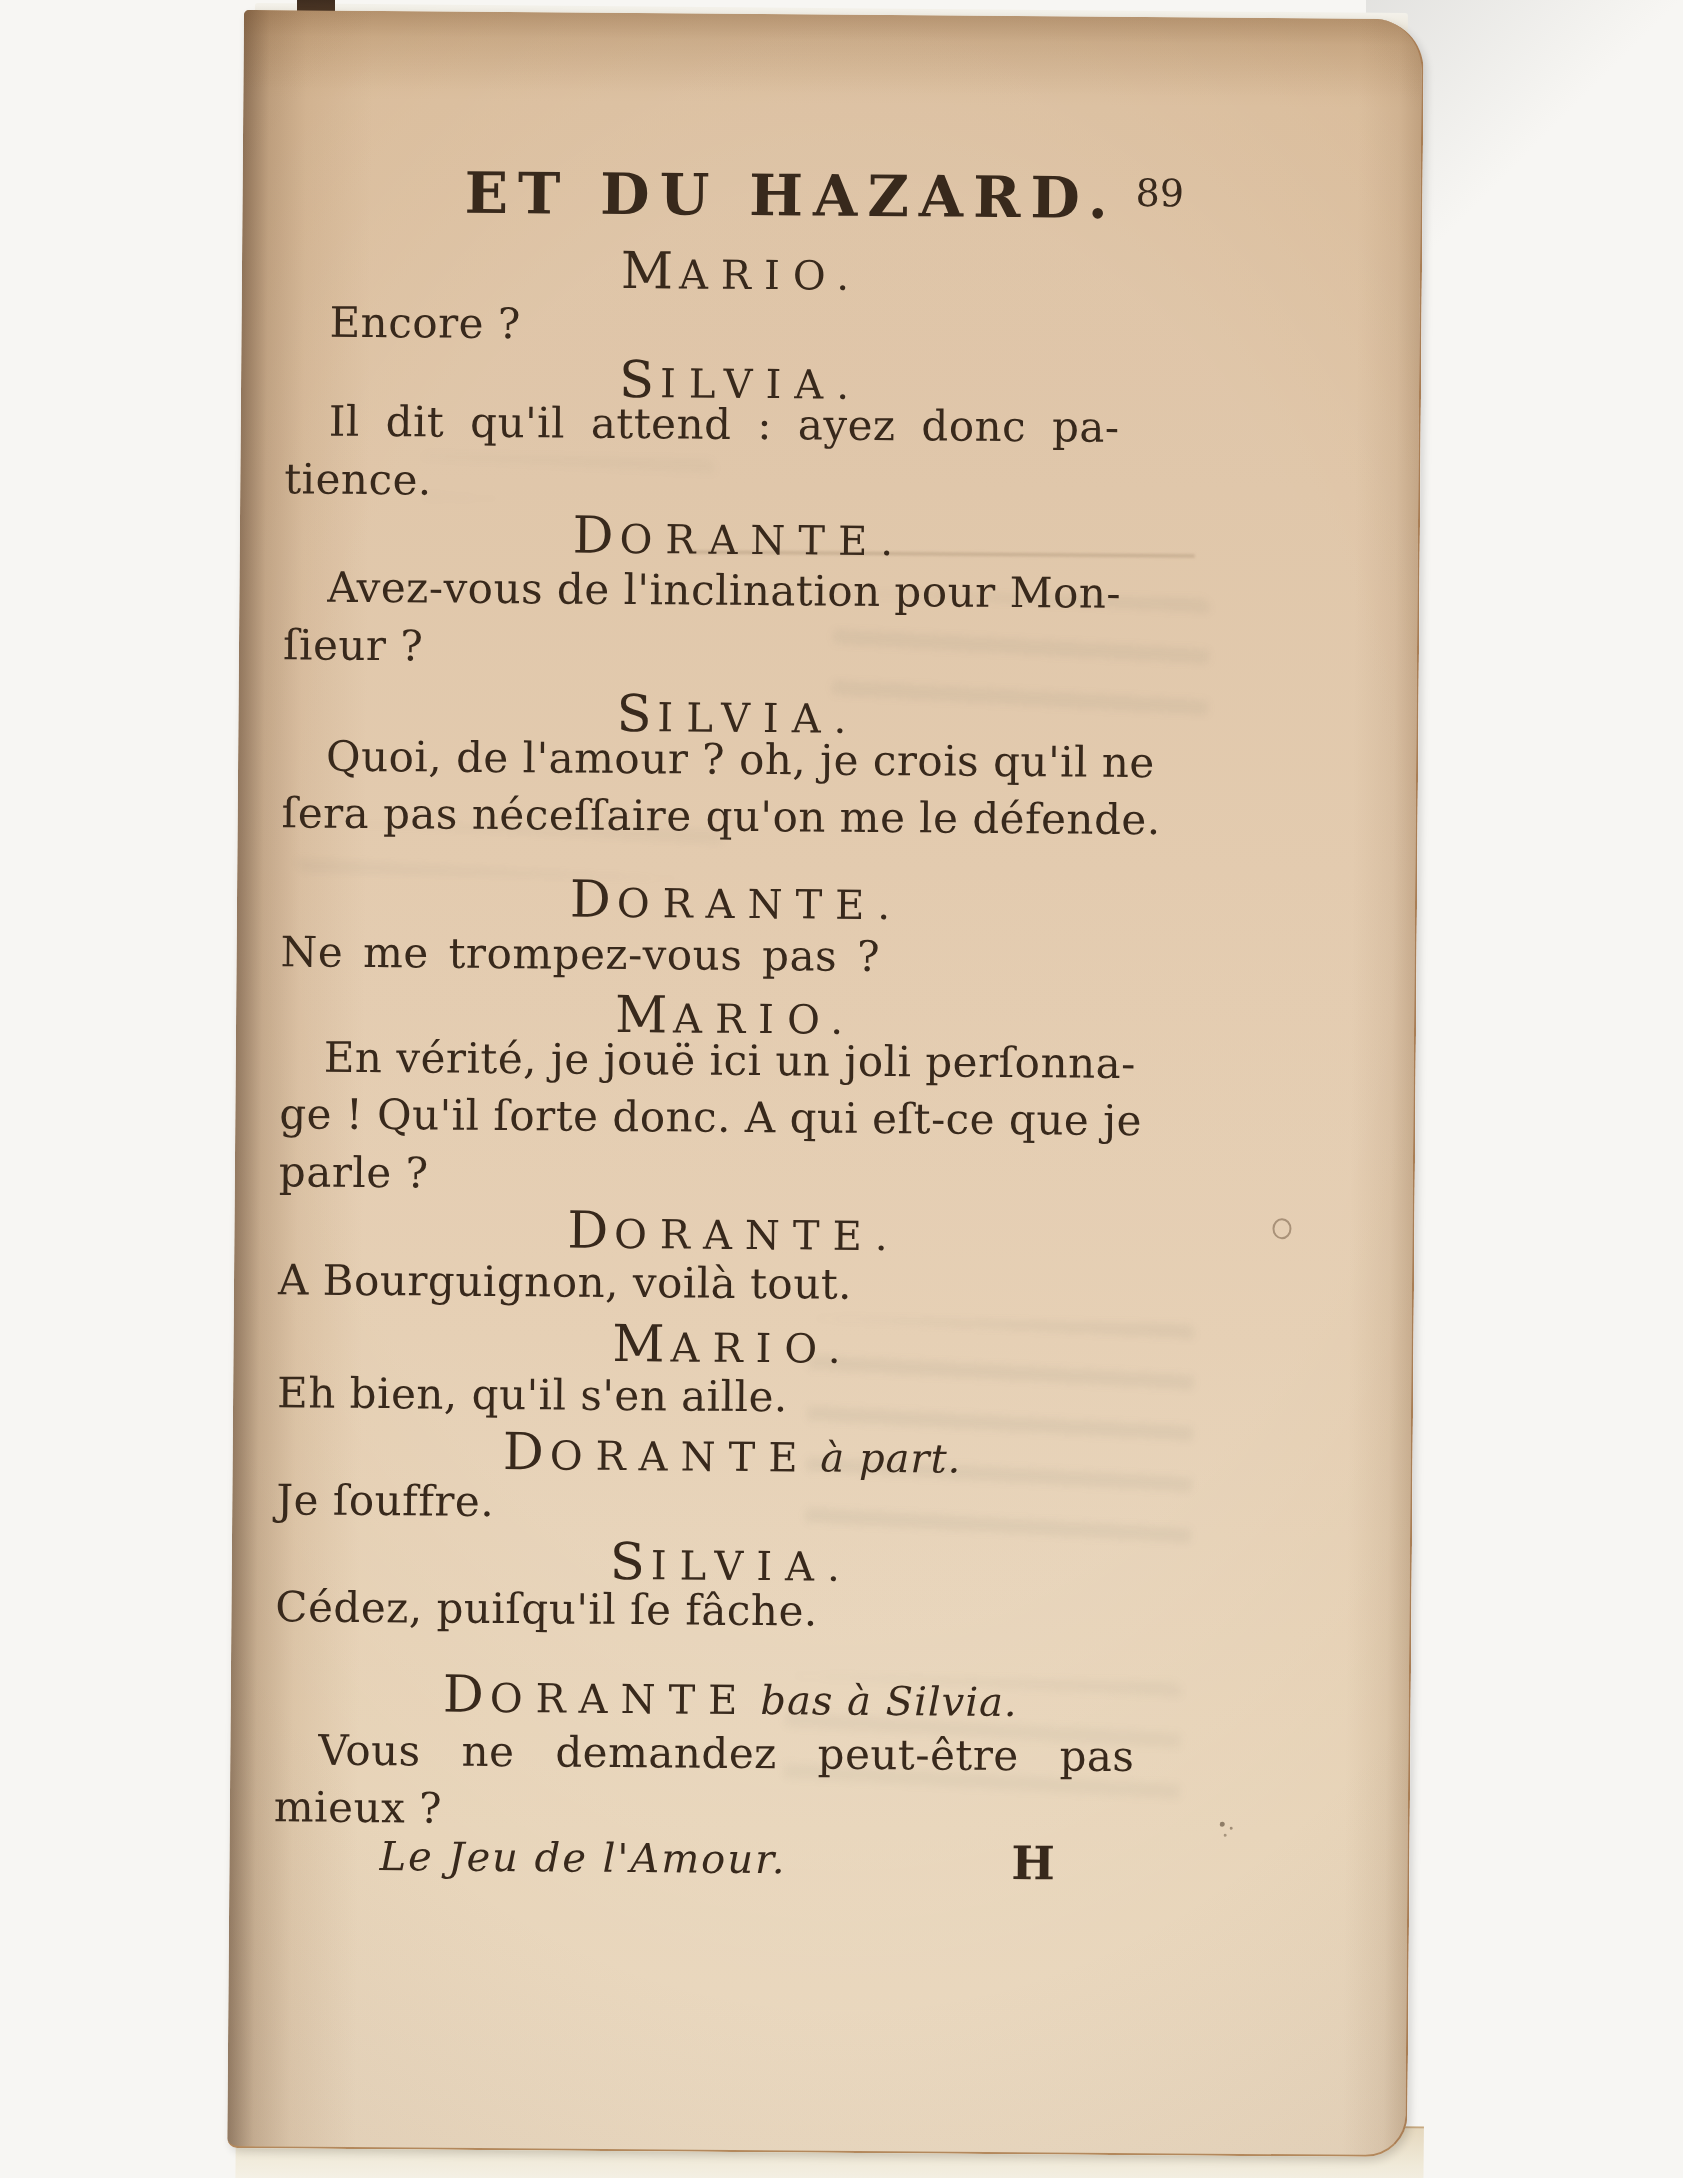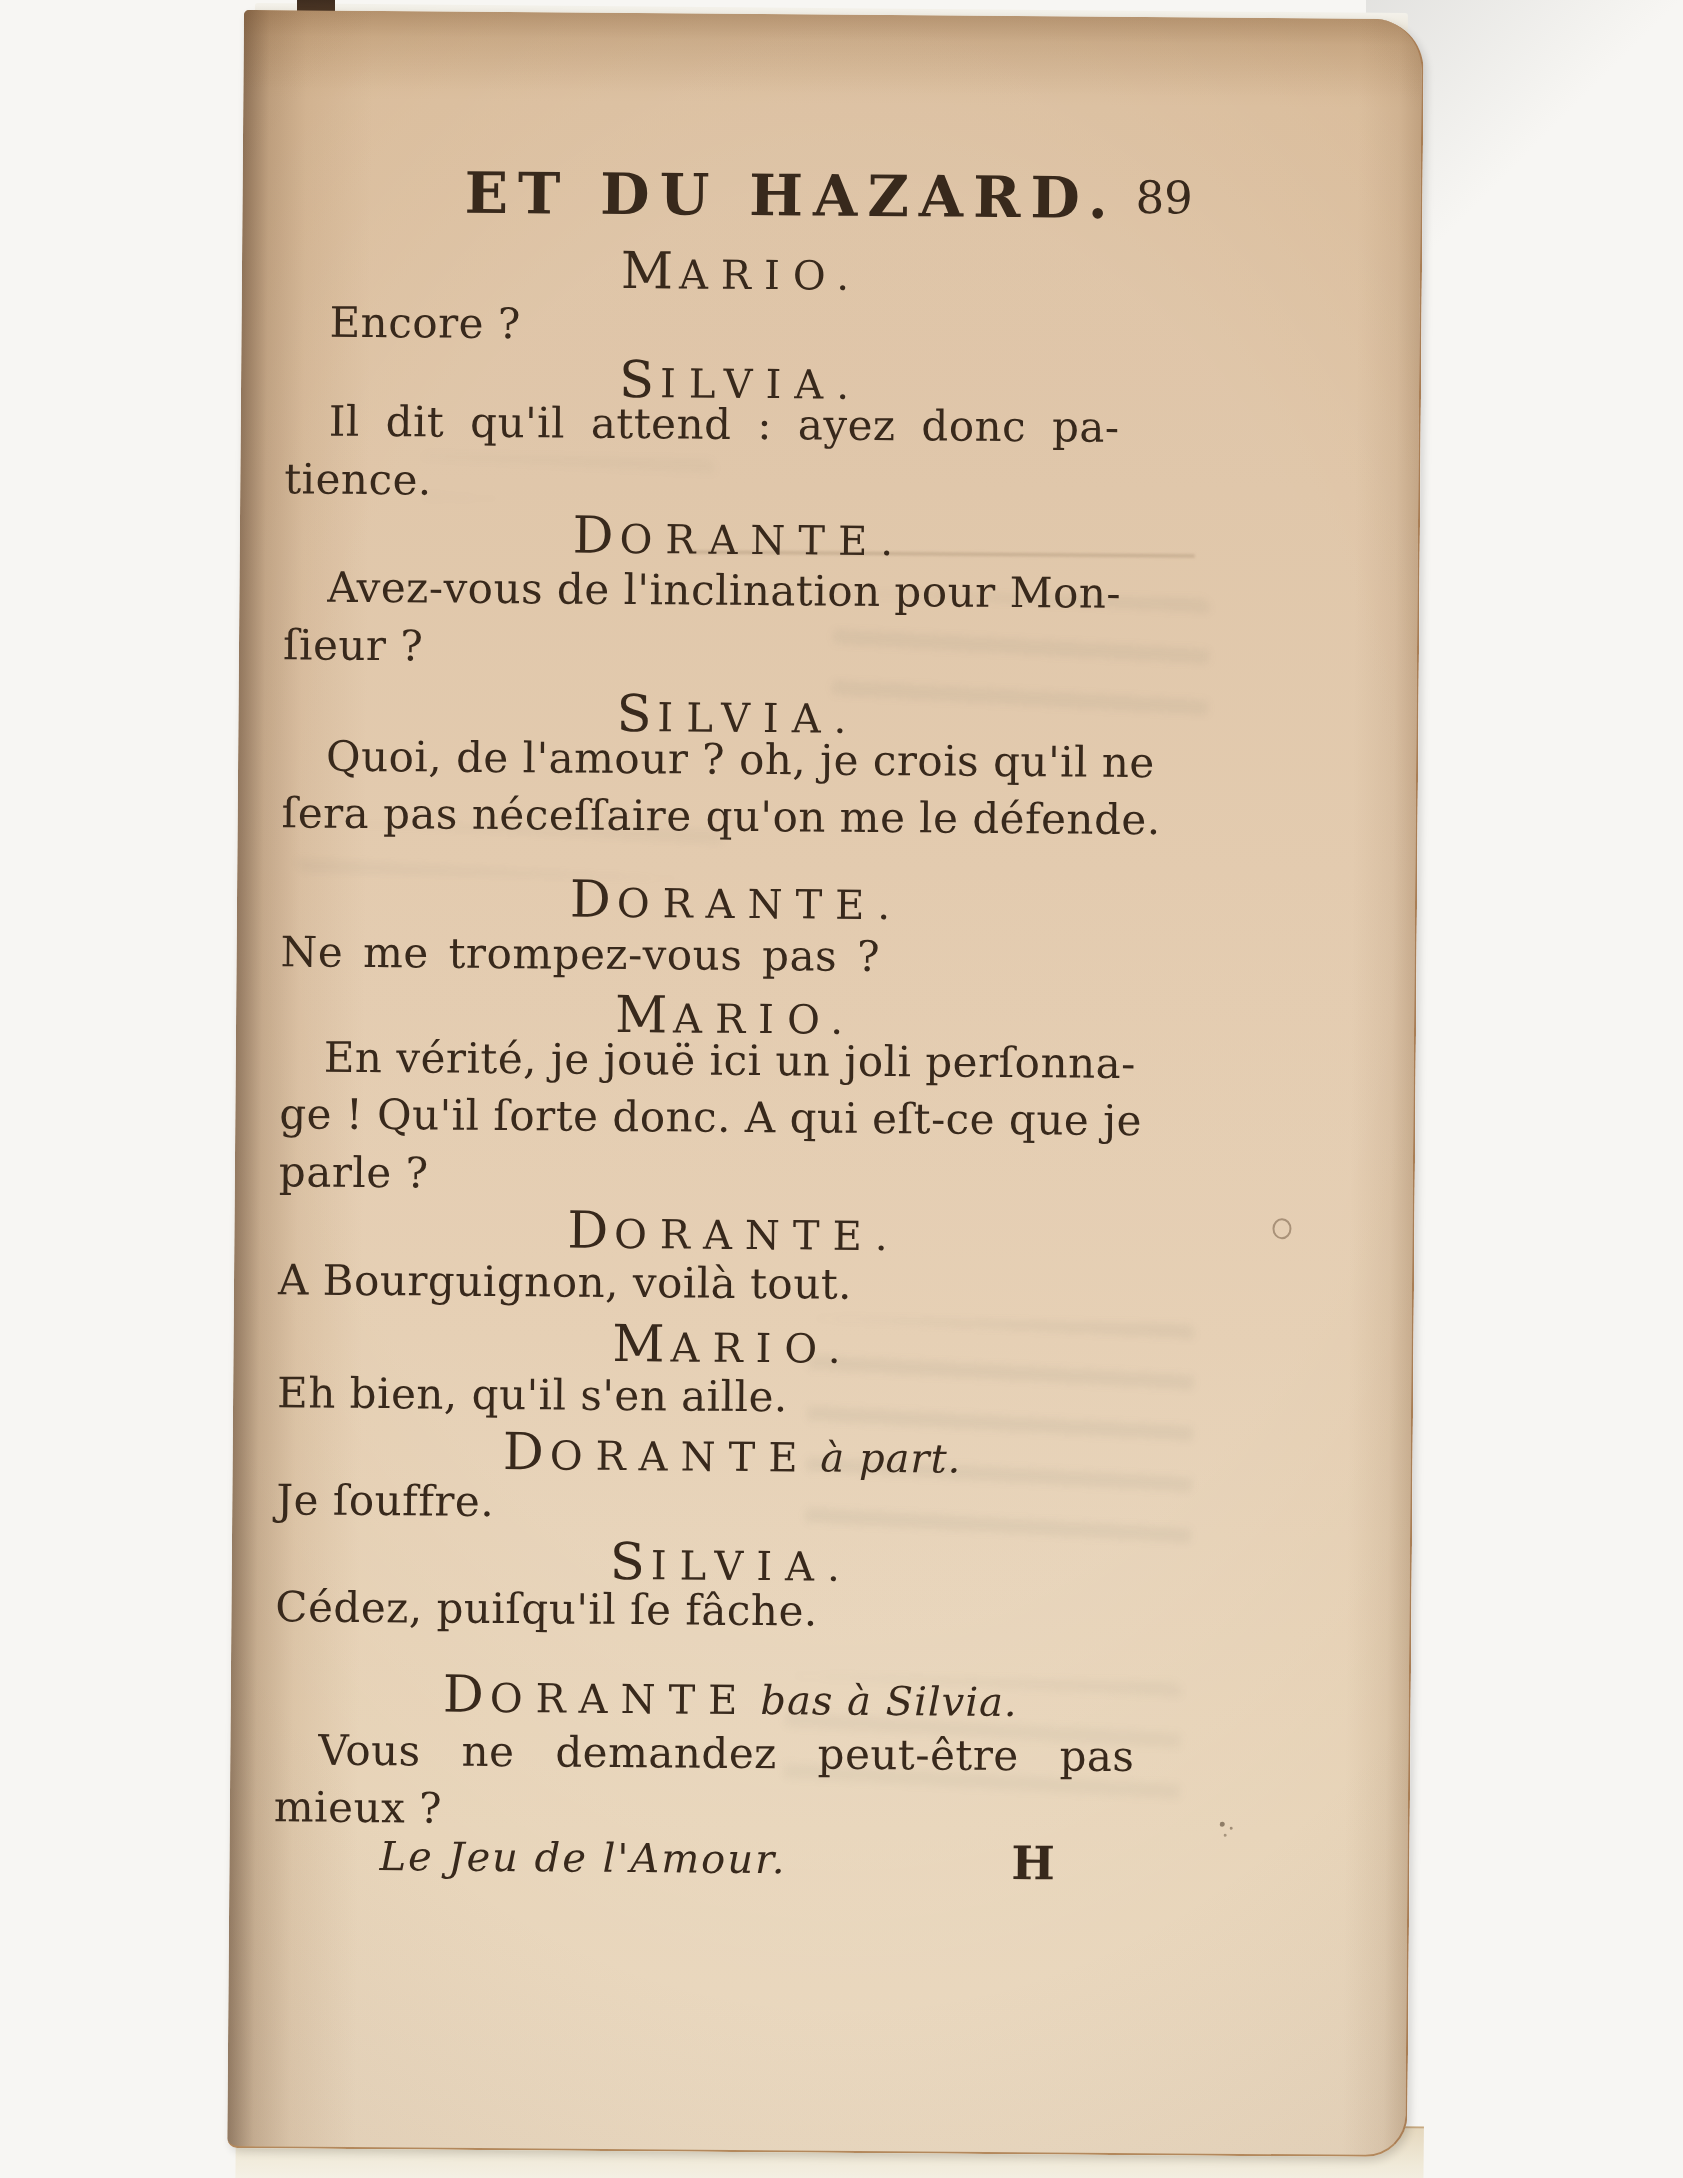--- a/index.html
+++ b/index.html
@@ -72,21 +72,21 @@
     background:rgba(70,52,34,0.55);
     box-shadow:9px 4px 0 -1px rgba(70,52,34,0.45),3px 11px 0 -1px rgba(70,52,34,0.40);
   }
   
   .running-header{
     position:absolute;left:222px;top:147px;
     font-size:57px;font-weight:bold;letter-spacing:10px;white-space:nowrap;
   }
   .page-number{
     position:absolute;left:893px;top:154px;
-    font-size:45px;white-space:nowrap;
+    font-size:38px;white-space:nowrap;
   }
   .spk{
     position:absolute;left:44px;width:911px;text-align:center;
     font-size:40px;letter-spacing:13px;white-space:nowrap;line-height:1.1;
   }
   .spk .nm{display:inline-block;}
   .spk .nm::first-letter{font-size:51px;letter-spacing:6px;}
   .spk .dir{
     display:inline-block;font-style:italic;letter-spacing:1px;
     font-size:40px;margin-left:10px;

